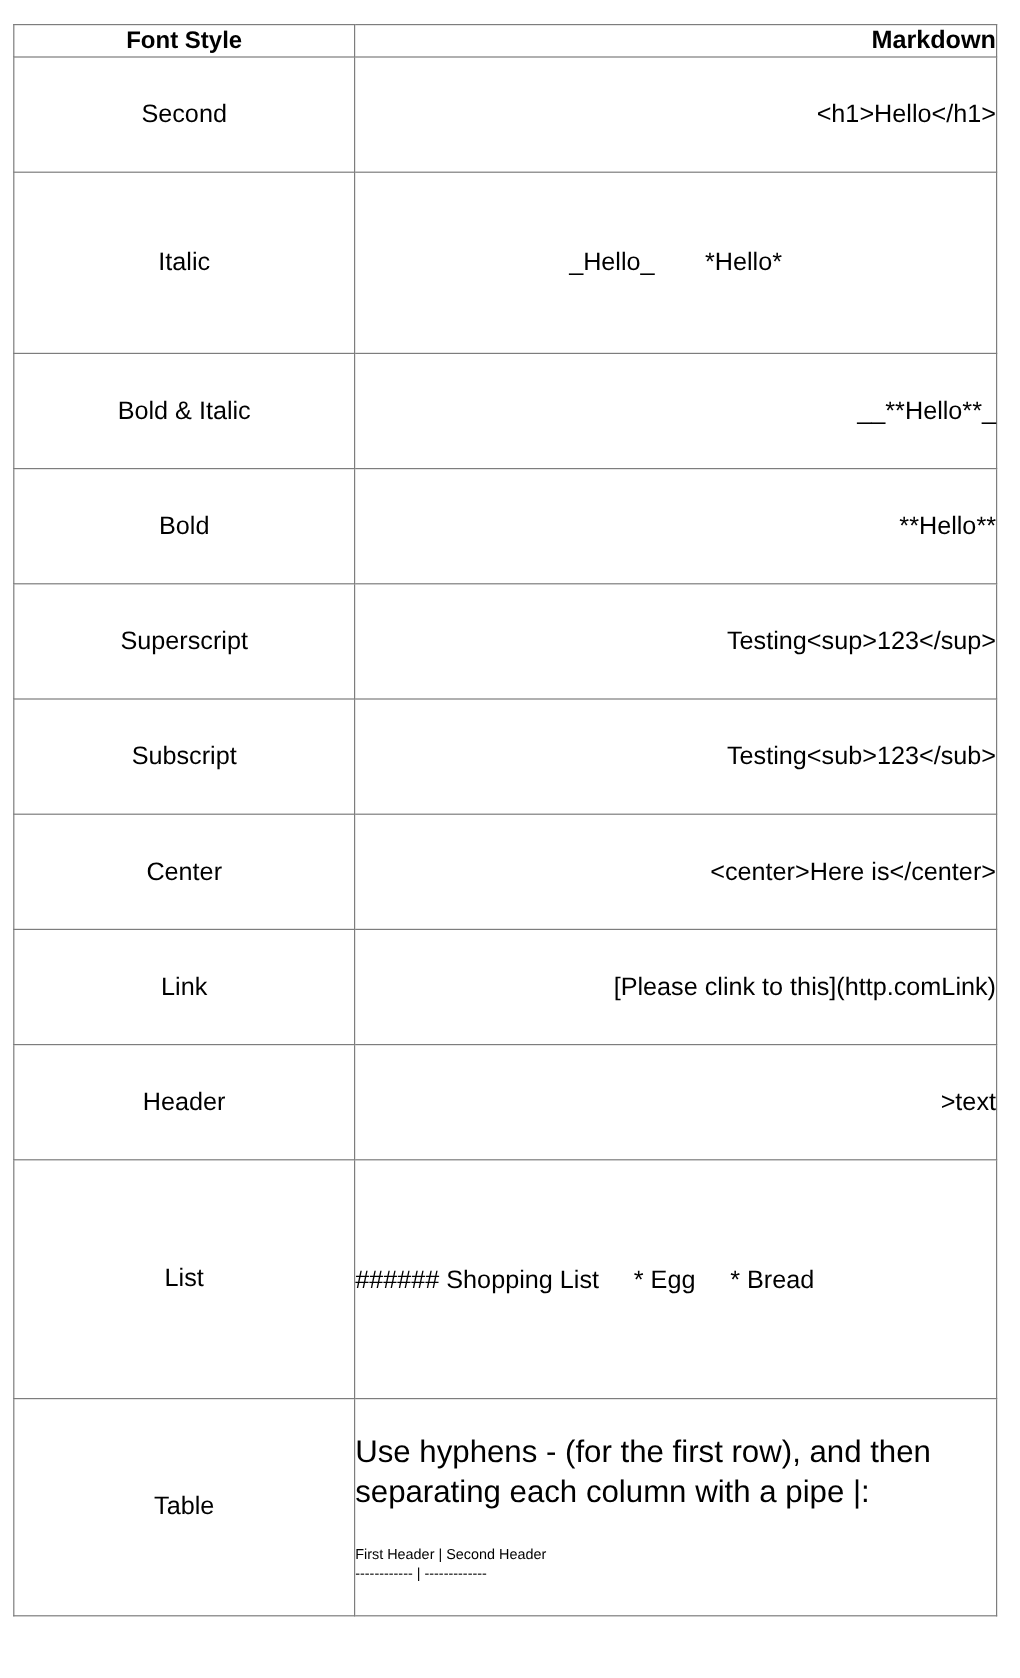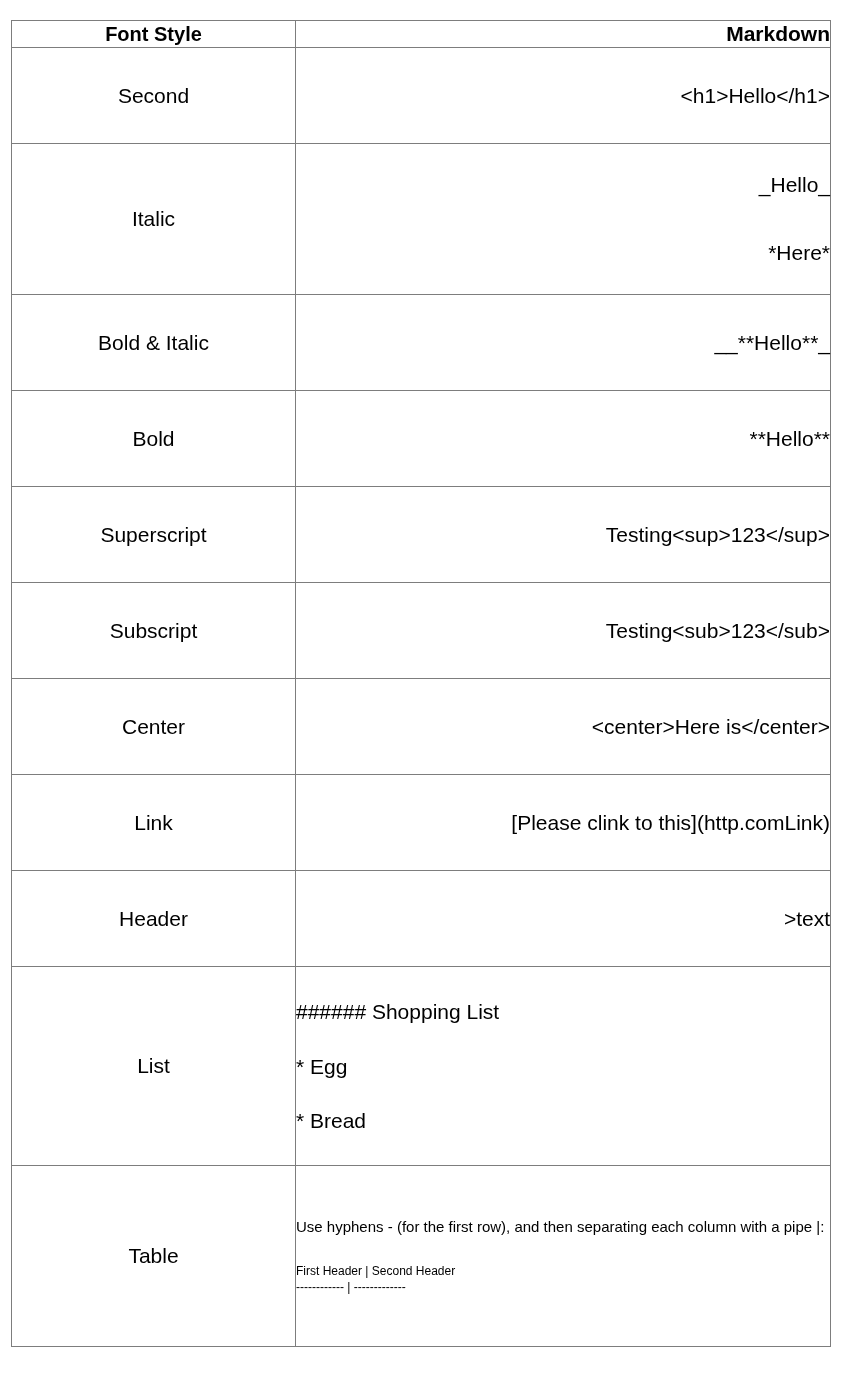--- a/index.html
+++ b/index.html
@@ -58,45 +58,45 @@
     font-size: 21px;
   }
   .hdr .cell-style { font-size: 20px; }
   tr.r-normal  td { height: 95px; }
   tr.r-italic  td { height: 150px; }
   tr.r-list    td { height: 198px; }
   tr.r-table   td { height: 180px; }
 
   .md-lines {
     display: flex;
-    flex-direction: column;
     justify-content: center;
     gap: 42px;
   }
   .md-line { display: block; }
 
   .cell-left {
     text-align: left;
     padding: 0 10px 0 14px;
     font-size: 21px;
     line-height: 1.2;
   }
   .list-block {
     display: flex;
-    flex-direction: column;
+    flex-direction: row;
     gap: 29px;
+    align-items: flex-end;
   }
   .list-line { display: block; }
 
   .table-block {
     display: flex;
     flex-direction: column;
   }
   .table-para {
-    font-size: 15px;
+    font-size: 26px;
     line-height: 1.3;
     margin-bottom: 26px;
   }
   .table-mono {
     font-size: 12px;
     line-height: 1.35;
   }
   .table-mono .sep-line {
     letter-spacing: 0px;
     display: block;
@@ -122,21 +122,21 @@
       <tr class="r-normal">
         <td class="cell-style">Second</td>
         <td class="cell-md">&lt;h1&gt;Hello&lt;/h1&gt;</td>
       </tr>
 
       <tr class="r-italic">
         <td class="cell-style">Italic</td>
         <td class="cell-md">
           <div class="md-lines">
             <span class="md-line">_Hello_</span>
-            <span class="md-line">*Here*</span>
+            <span class="md-line">*Hello*</span>
           </div>
         </td>
       </tr>
 
       <tr class="r-normal">
         <td class="cell-style">Bold &amp; Italic</td>
         <td class="cell-md">__**Hello**_</td>
       </tr>
 
       <tr class="r-normal">

